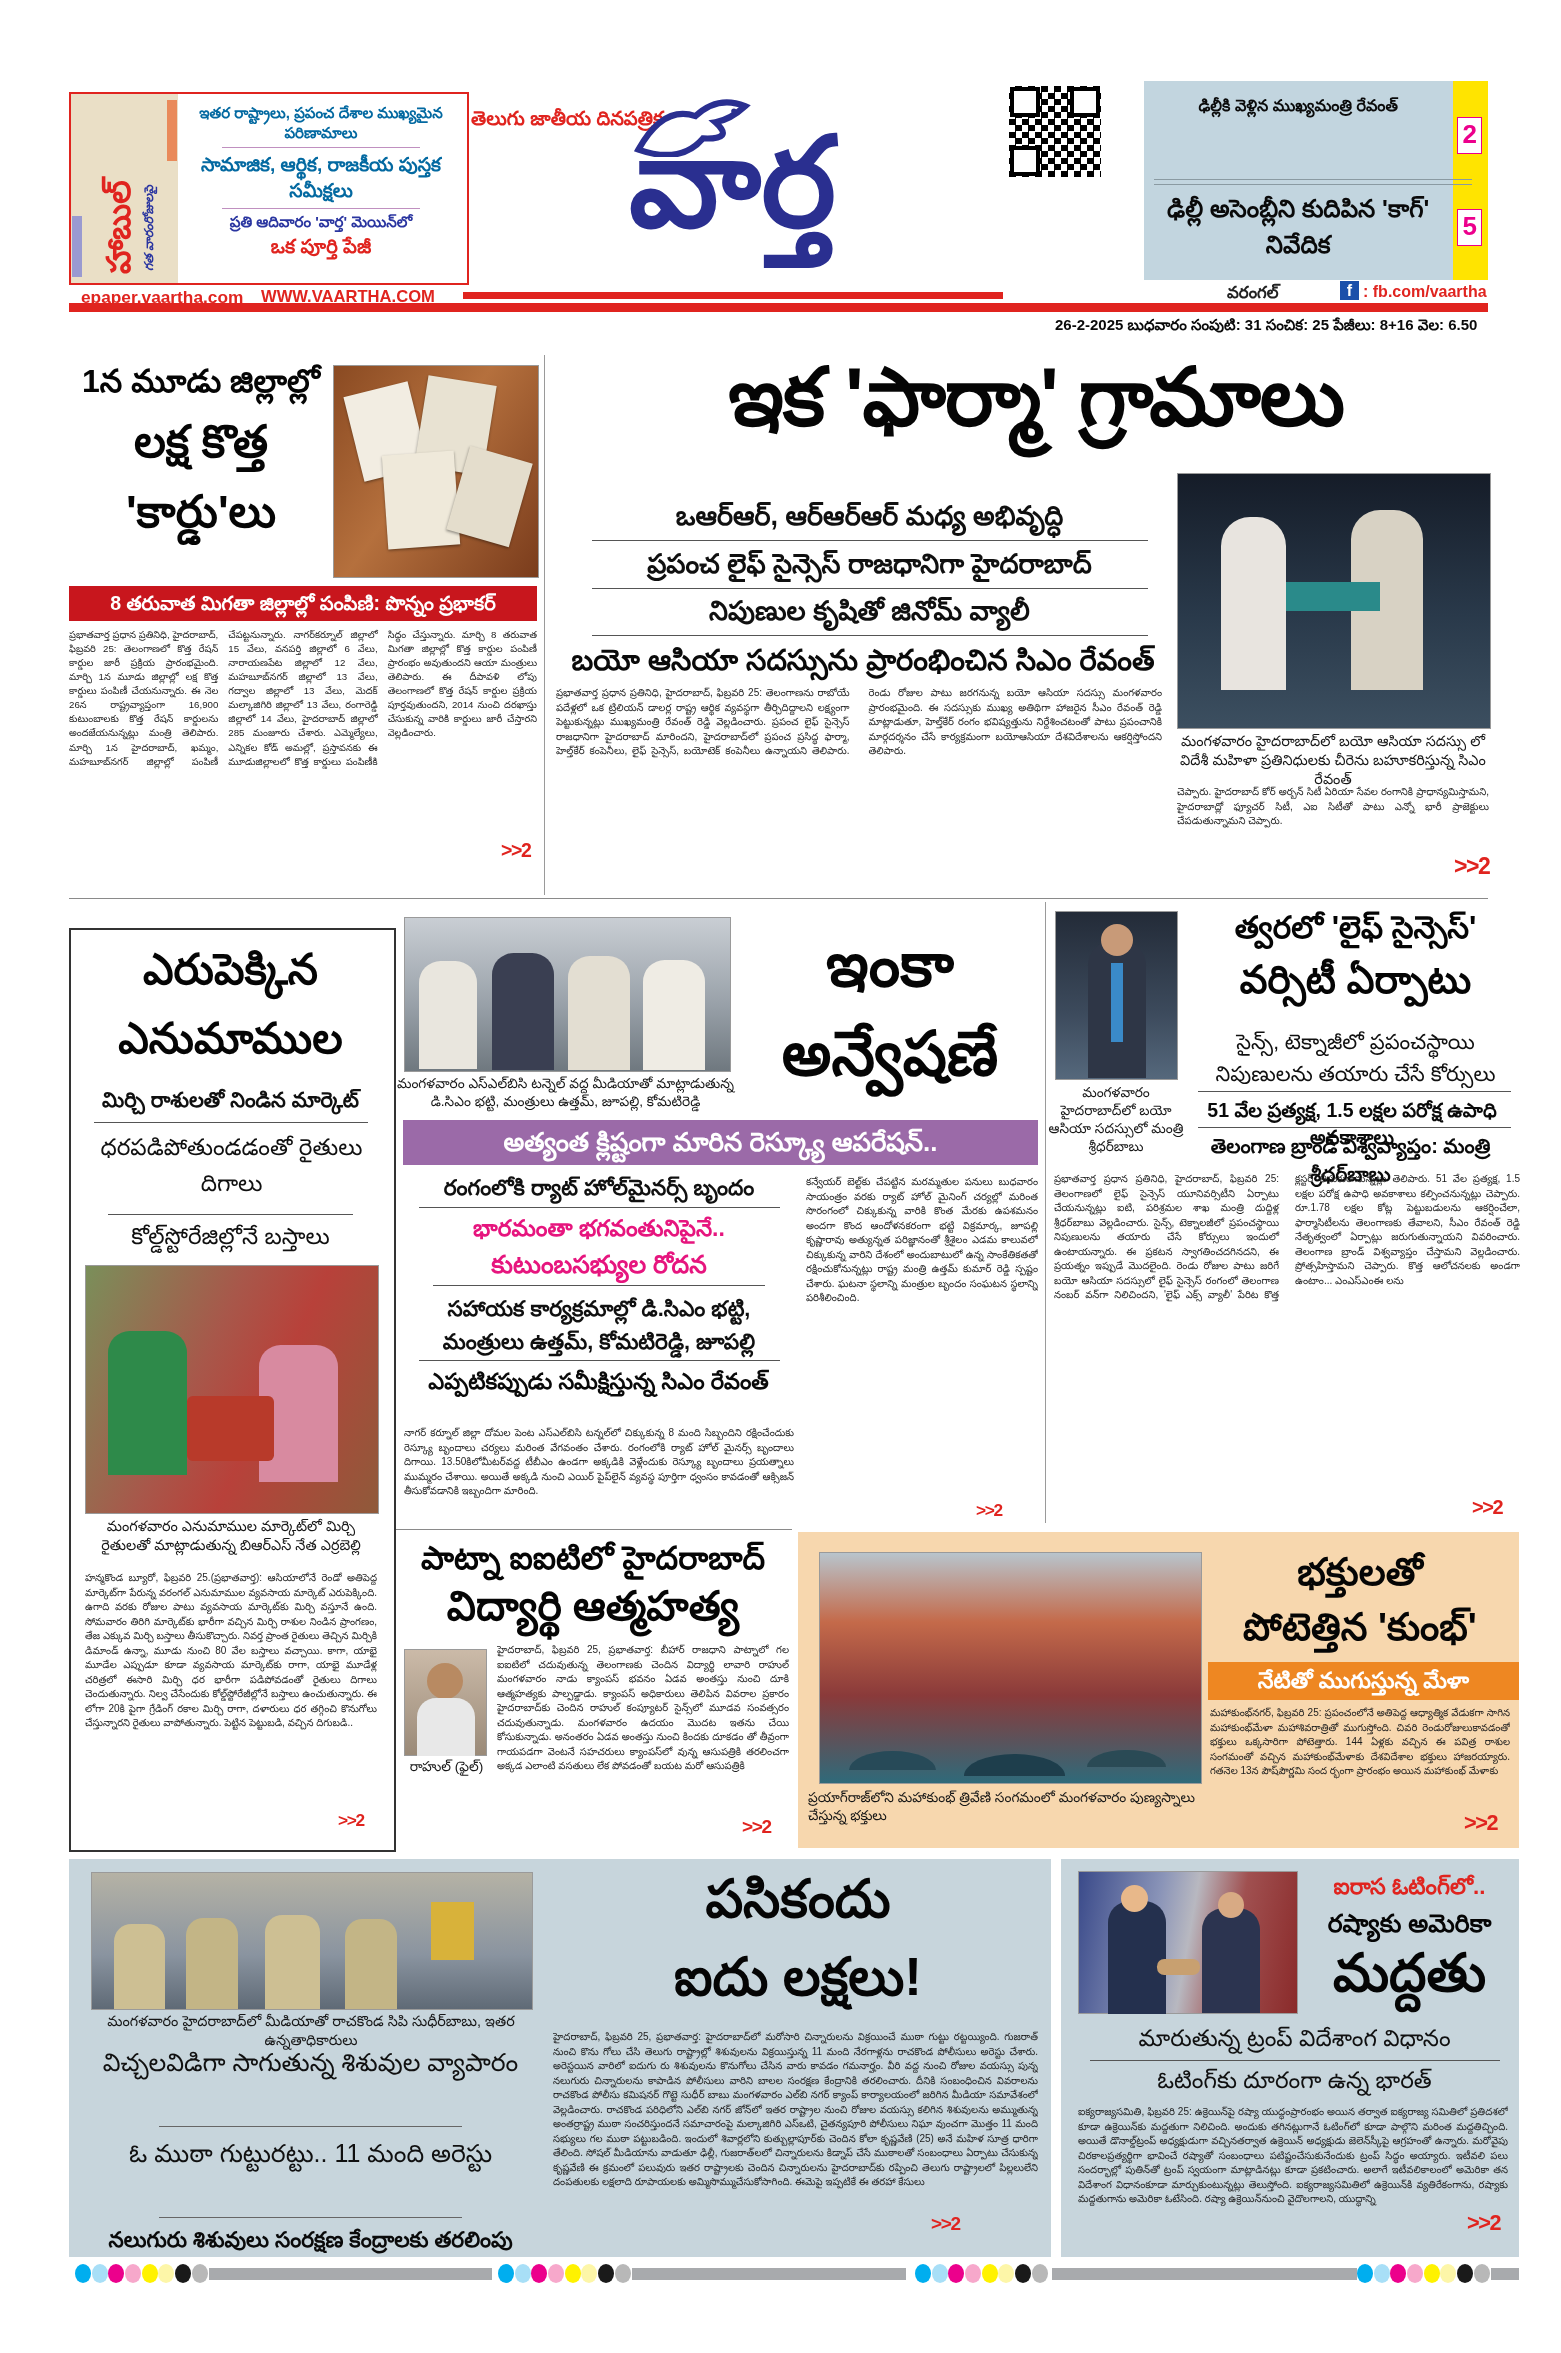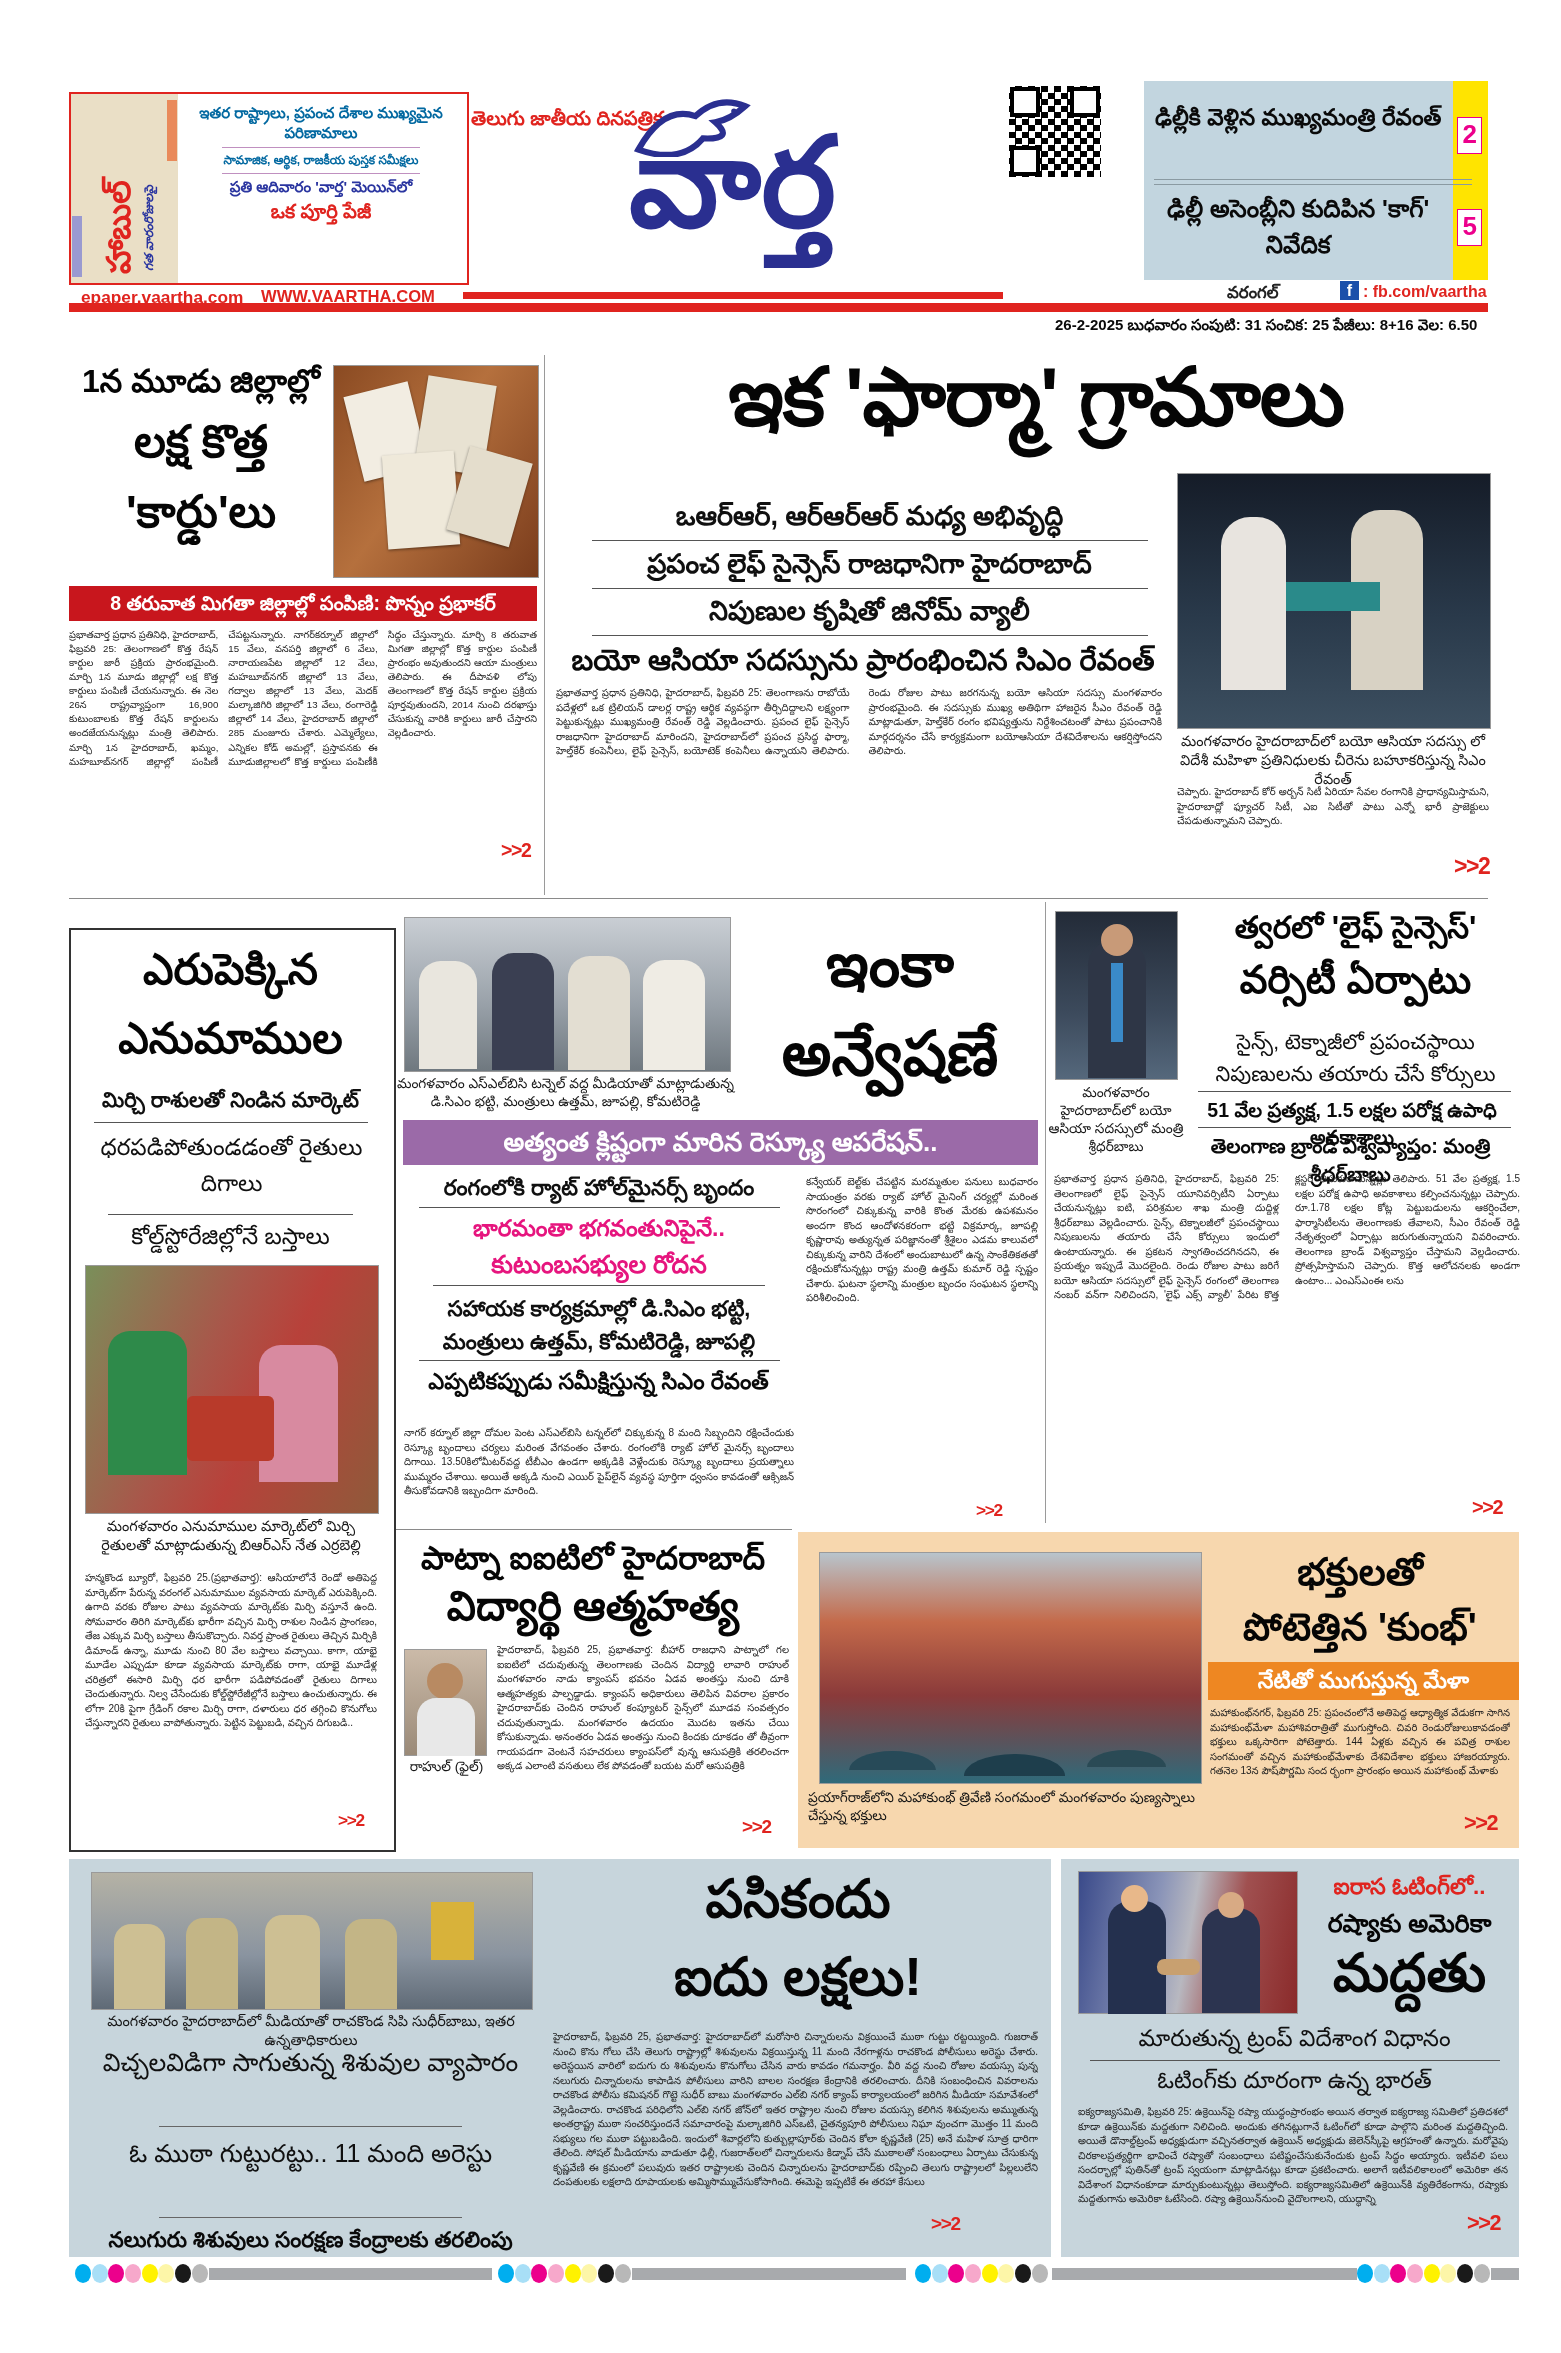--- a/index.html
+++ b/index.html
@@ -32,21 +32,21 @@
   <div class="abs" style="left:69px;top:92px;width:396px;height:189px;border:2.9px solid #e0241f;background:#fff;">
     <div class="abs" style="left:0;top:0;width:107px;height:100%;background:#eadfc6;overflow:hidden;">
       <div class="abs" style="right:1.4px;top:5.8px;width:10px;height:61px;background:#e98a5a;"></div>
       <div class="abs" style="left:1.4px;bottom:5.8px;width:10px;height:61px;background:#9a9ad0;"></div>
       <div class="abs vert red blk" style="left:24.5px;top:7.2px;height:173px;font-size:33px;">హాబుల్</div>
       <div class="abs vert blu b" style="left:69px;top:10px;height:167px;font-size:12.3px;font-style:italic;">గత వారంరోజులపై</div>
     </div>
     <div class="abs" style="left:108px;top:0;width:284px;height:100%;">
       <div class="c grn b" style="padding:8.7px 7.2px 0;font-size:15px;line-height:1.35;">ఇతర రాష్ట్రాలు, ప్రపంచ దేశాల ముఖ్యమైన పరిణామాలు</div>
       <div style="height:0.7px;background:#c090c0;margin:4.3px 43px;"></div>
-      <div class="c grn b" style="padding:0 6px;font-size:12px;line-height:1.35;">సామాజిక, ఆర్థిక, రాజకీయ పుస్తక సమీక్షలు</div>
+      <div class="c grn b" style="padding:0 6px;font-size:19px;line-height:1.35;">సామాజిక, ఆర్థిక, రాజకీయ పుస్తక సమీక్షలు</div>
       <div style="height:0.7px;background:#c090c0;margin:4.3px 43px;"></div>
       <div class="c blu b" style="padding:0 5.8px;font-size:15px;">ప్రతి ఆదివారం 'వార్త' మెయిన్‌లో</div>
       <div class="c red blk" style="padding:1.4px 5.8px;font-size:19.5px;">ఒక పూర్తి పేజీ</div>
     </div>
   </div>
   <div class="abs red b" style="left:81px;top:287px;font-size:17.3px;">epaper.vaartha.com</div>
   <div class="abs red b" style="left:261px;top:287px;font-size:16.6px;">WWW.VAARTHA.COM</div>
 
   <div class="abs red b" style="left:471px;top:107px;font-size:19.5px;">తెలుగు జాతీయ దినపత్రిక</div>
   <div class="abs" style="left:462px;top:98px;width:541px;height:196px;">
@@ -60,21 +60,21 @@
 
   <div class="abs" style="left:1008px;top:85px;width:92px;height:91px;background:
        repeating-conic-gradient(#000 0 25%, #fff 0 50%); background-size:13px 13px;border:1.4px solid #fff;">
     <div class="abs" style="left:1.4px;top:1.4px;width:21.7px;height:21.7px;border:4.3px solid #000;background:#fff;"></div>
     <div class="abs" style="right:1.4px;top:1.4px;width:21.7px;height:21.7px;border:4.3px solid #000;background:#fff;"></div>
     <div class="abs" style="left:1.4px;bottom:1.4px;width:21.7px;height:21.7px;border:4.3px solid #000;background:#fff;"></div>
   </div>
 
   <div class="abs" style="left:1144px;top:81px;width:344px;height:199px;background:#c2d5df;">
     <div class="abs" style="right:0;top:0;width:35px;height:100%;background:#ffe400;"></div>
-    <div class="abs c b" style="left:7.2px;top:20px;width:294px;font-size:23px;line-height:1.45;color:#0a0a0a;">ఢిల్లీకి వెళ్లిన ముఖ్యమంత్రి రేవంత్</div>
+    <div class="abs c b" style="left:7.2px;top:13px;width:294px;font-size:16px;line-height:1.45;color:#0a0a0a;">ఢిల్లీకి వెళ్లిన ముఖ్యమంత్రి రేవంత్</div>
     <div class="abs" style="left:10px;top:98px;width:318px;height:4.3px;border-top:1.4px solid #8a9aa2;border-bottom:1.4px solid #8a9aa2;"></div>
     <div class="abs c b" style="left:7.2px;top:110px;width:294px;font-size:24.5px;line-height:1.45;color:#0a0a0a;">ఢిల్లీ అసెంబ్లీని కుదిపిన 'కాగ్' నివేదిక</div>
     <div class="abs c" style="right:5.8px;top:36px;width:23px;height:35px;background:#fff;border:1.4px solid #ec008c;">
       <span style="color:#ec008c;font-size:26px;font-weight:900;line-height:33px;">2</span>
     </div>
     <div class="abs c" style="right:5.8px;top:128px;width:23px;height:35px;background:#fff;border:1.4px solid #ec008c;">
       <span style="color:#ec008c;font-size:26px;font-weight:900;line-height:33px;">5</span>
     </div>
   </div>
   <div class="abs b" style="left:1227px;top:283px;font-size:16.6px;color:#222;">వరంగల్</div>

